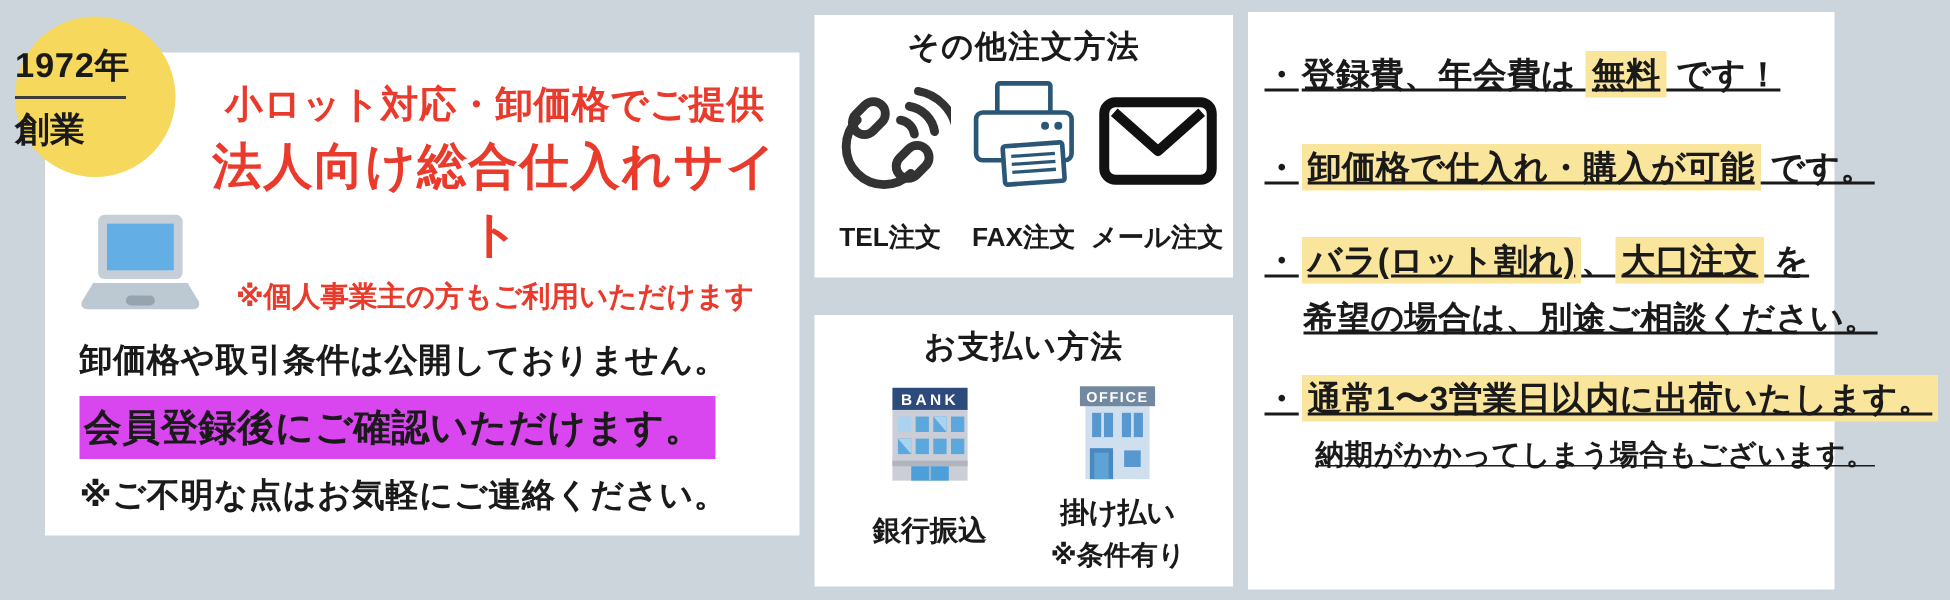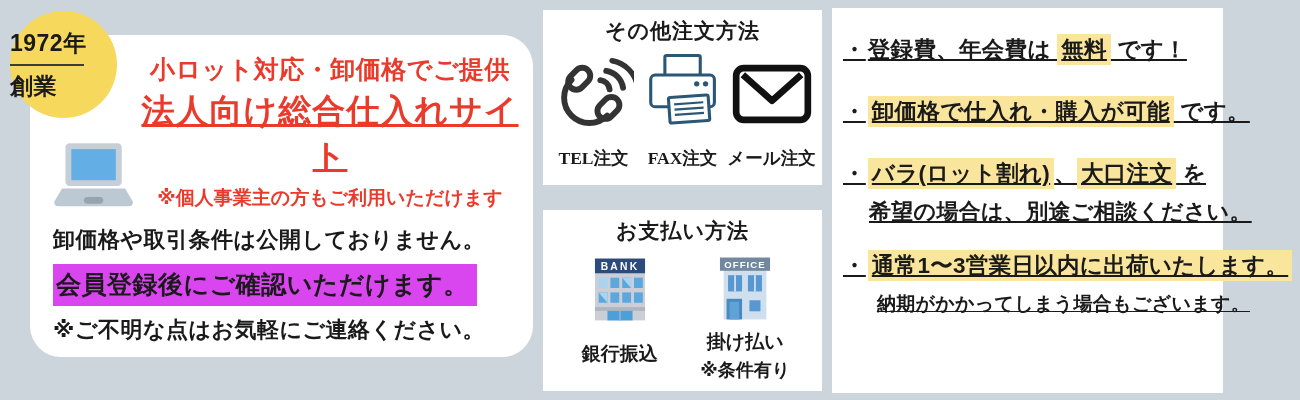--- a/index.html
+++ b/index.html
@@ -17,43 +17,43 @@
   
   #badge {
     position:absolute; left:10px; top:11px; width:107px; height:107px;
     background:#f5d85c; border-radius:50%; z-index:3;
     display:flex; flex-direction:column; align-items:flex-start; justify-content:center;
   }
   .badge-year, .badge-label { font-size:23px; letter-spacing:0.5px; }
   .badge-divider { width:74px; height:2px; background:#3c3c3c; margin:5px 0; }
 
   
-  #left-panel { left:30px; top:35px; width:503px; height:322px;border-radius:31px; }
+  #left-panel { left:30px; top:35px; width:503px; height:322px; }
   .hero-text {
     position:absolute; left:102px; top:18px; width:396px;
     text-align:center; color:#e93a2c;
   }
   .hero-subtitle { font-size:25px; letter-spacing:0.5px; }
-  .hero-title { font-size:33px; letter-spacing:1px; margin-top:3px;text-decoration:underline; }
+  .hero-title { font-size:33px; letter-spacing:1px; margin-top:3px; }
   .hero-note { font-size:19px; margin-top:6px; }
   .laptop { position:absolute; left:22px; top:102px; width:84px; height:78px; }
   .hero-info { position:absolute; left:23px; top:190px; font-size:22px; letter-spacing:0.5px; }
   .hero-info .row { margin-bottom:9px; white-space:nowrap; }
   .info-hl {
     display:inline-block; background:#d946ef; font-size:25px;
     padding:4px 8px 5px 3px;
   }
 
   
   #order-box { left:543px; top:10px; width:279px; height:175px; }
   #payment-box { left:543px; top:210px; width:279px; height:181px; }
   .box-title { text-align:center; font-size:21px; padding-top:7px; letter-spacing:1px; }
   .methods-row {
     display:flex; justify-content:space-between; align-items:center;
-    padding:0 6px; margin-top:6px;font-family:Liberation Serif, serif;
+    padding:0 6px; margin-top:6px;
   }
   .method-col { display:flex; flex-direction:column; align-items:center; width:92px; }
   .method-icon { height:86px; display:flex; align-items:center; justify-content:center; }
   .method-label { font-size:17.5px; margin-top:9px; white-space:nowrap; }
   .pay-row {
     display:flex; justify-content:space-around; align-items:flex-start;
     padding:0 14px; margin-top:8px;
   }
   .pay-col { display:flex; flex-direction:column; align-items:center; width:118px; }
   .pay-icon { height:70px; }

